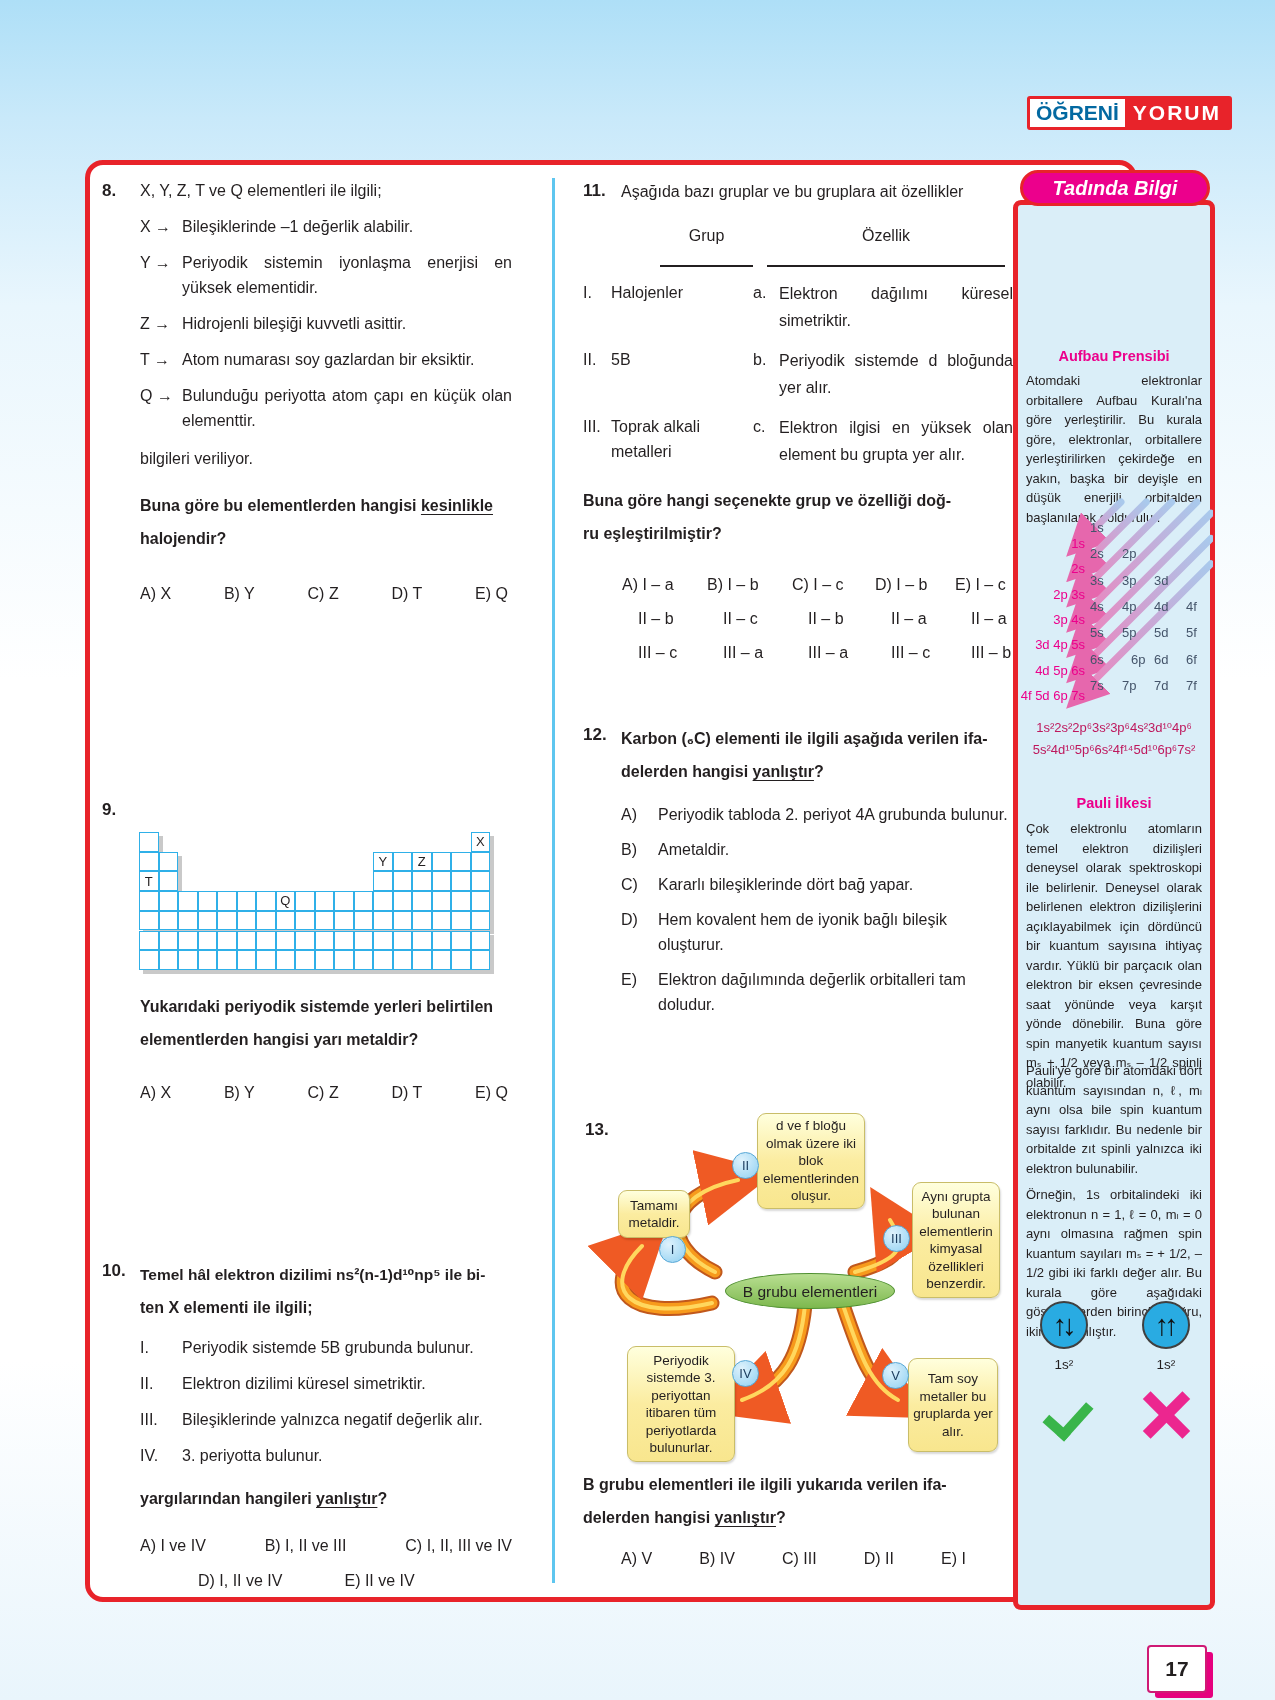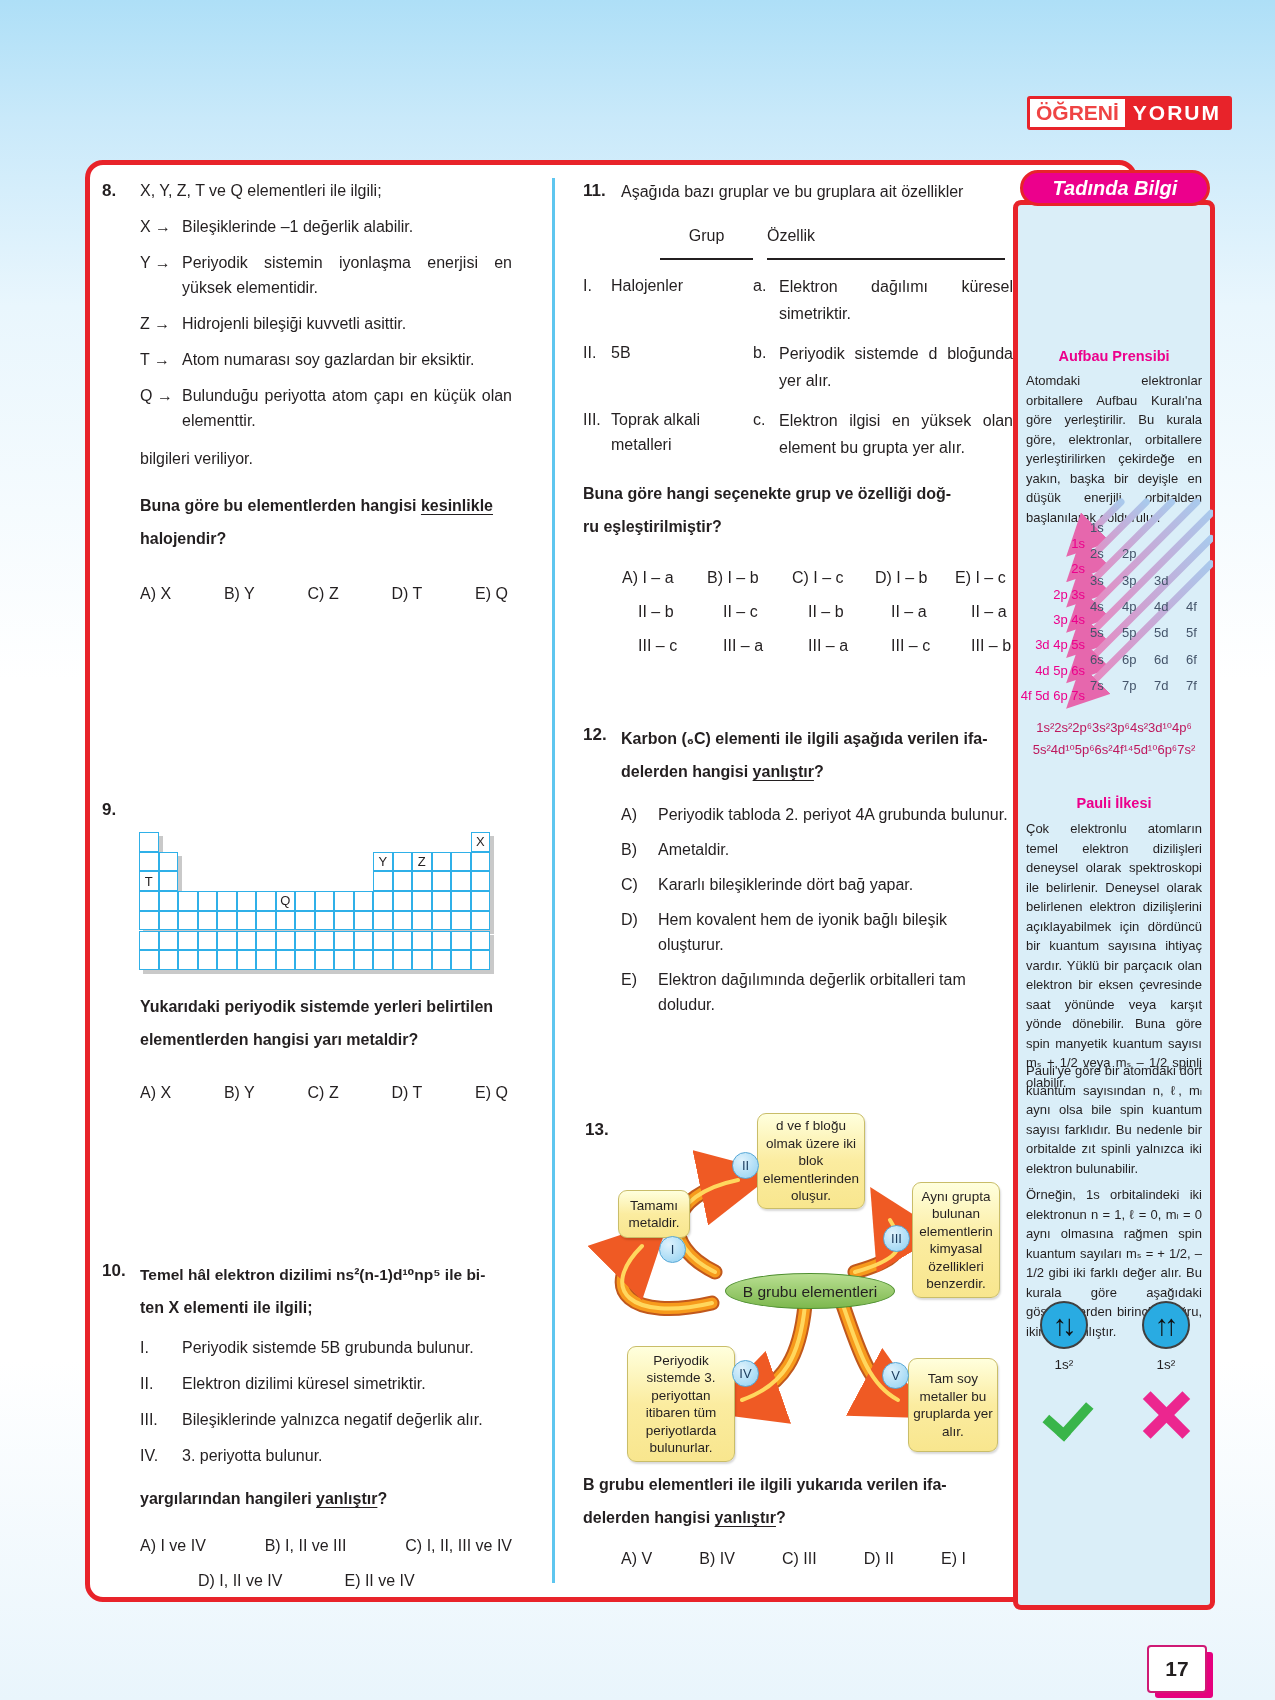--- a/index.html
+++ b/index.html
@@ -2,21 +2,21 @@
 <html><head>
 <meta charset="utf-8">
 <style>
   html,body{margin:0;padding:0;}
   body{font-family:"Liberation Sans","DejaVu Sans",sans-serif;color:#231f20;}
   .page{position:relative;width:1275px;height:1700px;overflow:hidden;
         background:linear-gradient(180deg,#aedff7 0%,#c9e9fa 7%,#e9f6fd 18%,#ffffff 40%,#ffffff 80%,#e9f5fc 100%);}
 
   
   .logo{position:absolute;left:1027px;top:96px;height:34px;display:flex;border:3px solid #e8232a;background:#fff;border-radius:3px;z-index:8;box-sizing:border-box;}
-  .logo .p1{background:#fff;color:#ef4444;font-weight:bold;font-size:21px;display:flex;align-items:center;padding:12px 6px;}
+  .logo .p1{background:#fff;color:#0369a1;font-weight:bold;font-size:21px;display:flex;align-items:center;padding:12px 6px;}
   .logo .p2{background:#e8232a;color:#fff;font-weight:bold;font-size:21px;display:flex;align-items:center;padding:0 8px;letter-spacing:2px;}
 
   
   .main-box{position:absolute;left:85px;top:160px;width:1052px;height:1442px;background:#fff;border:5px solid #e8232a;border-radius:18px;box-sizing:border-box;z-index:1;}
   .divider{position:absolute;left:552px;top:178px;width:3px;height:1405px;background:#5ec6ef;z-index:2;}
 
   .col{position:absolute;z-index:3;font-size:16px;line-height:25px;}
   .col-left{left:102px;top:170px;width:410px;}
   .col-mid{left:583px;top:170px;width:430px;}
   .qblock{position:absolute;left:0;width:100%;}
@@ -35,21 +35,21 @@
   .optrow2{display:flex;margin-top:10px;}
 
   
   .ptable{position:relative;width:352px;height:138px;margin:10px 0 0 37px;filter:drop-shadow(4px 4px 0 #c9c9c9);}
   .pcell{position:absolute;width:19.5px;height:19.7px;background:#fff;border:1px solid #2fb0e8;box-sizing:border-box;}
   .plab{position:absolute;width:19.5px;height:19.7px;display:flex;align-items:center;justify-content:center;font-size:13px;z-index:2;}
 
   
   .thead{display:flex;margin-top:18px;font-size:16px;}
   .th1{margin-left:77px;width:93px;text-align:center;border-bottom:2px solid #231f20;padding-bottom:3px;}
-  .th2{margin-left:14px;width:238px;text-align:left;border-bottom:2px solid #231f20;padding-bottom:10px;}
+  .th2{margin-left:14px;width:238px;text-align:center;border-bottom:2px solid #231f20;padding-bottom:17px;}
   .trow{display:flex;margin-top:13px;}
   .tnum{width:28px;flex:none;}
   .tgroup{width:142px;flex:none;padding-right:4px;box-sizing:border-box;}
   .tletter{width:26px;flex:none;}
   .tfeature{flex:1;text-align:justify;line-height:27px;}
   .q11opts{position:relative;height:112px;margin-top:22px;}
   .optcol{position:absolute;top:0;}
   .optcol .l2{margin-top:9px;padding-left:16px;}
   .optcol .l3{margin-top:9px;padding-left:16px;}
 
@@ -498,21 +498,21 @@
         <span class="orb" style="left: 131px; top: 80.6px;">3d</span>
         <span class="orb" style="left: 67px; top: 106.9px;">4s</span>
         <span class="orb" style="left: 99px; top: 106.9px;">4p</span>
         <span class="orb" style="left: 131px; top: 106.9px;">4d</span>
         <span class="orb" style="left: 163px; top: 106.9px;">4f</span>
         <span class="orb" style="left: 67px; top: 133.2px;">5s</span>
         <span class="orb" style="left: 99px; top: 133.2px;">5p</span>
         <span class="orb" style="left: 131px; top: 133.2px;">5d</span>
         <span class="orb" style="left: 163px; top: 133.2px;">5f</span>
         <span class="orb" style="left: 67px; top: 159.5px;">6s</span>
-        <span class="orb" style="left: 99px; top: 159.5px;">6p</span>
+        <span class="orb" style="left: 108px; top: 159.5px;">6p</span>
         <span class="orb" style="left: 131px; top: 159.5px;">6d</span>
         <span class="orb" style="left: 163px; top: 159.5px;">6f</span>
         <span class="orb" style="left: 67px; top: 185.8px;">7s</span>
         <span class="orb" style="left: 99px; top: 185.8px;">7p</span>
         <span class="orb" style="left: 131px; top: 185.8px;">7d</span>
         <span class="orb" style="left: 163px; top: 185.8px;">7f</span>
         <span class="oord" style="right: 128px; top: 44px;">1s</span>
         <span class="oord" style="right: 128px; top: 69.3px;">2s</span>
         <span class="oord" style="right: 128px; top: 94.6px;">2p 3s</span>
         <span class="oord" style="right: 128px; top: 119.9px;">3p 4s</span>

